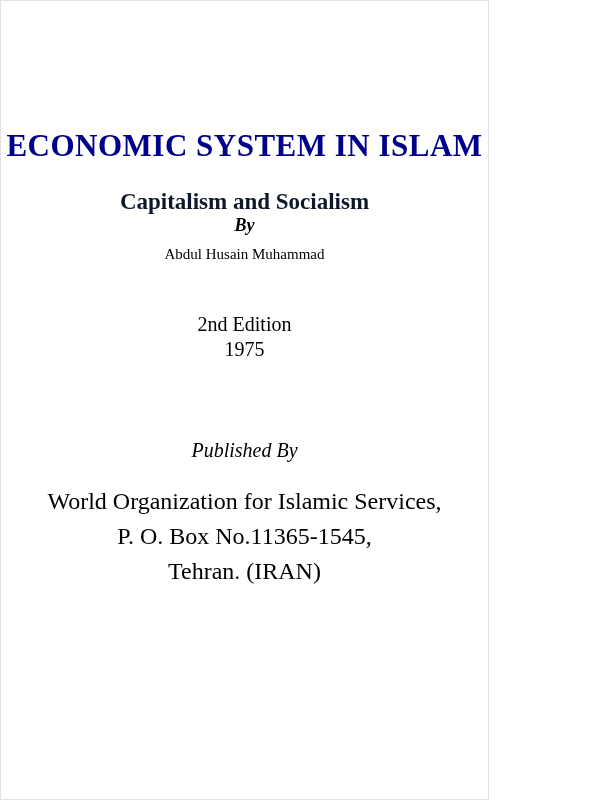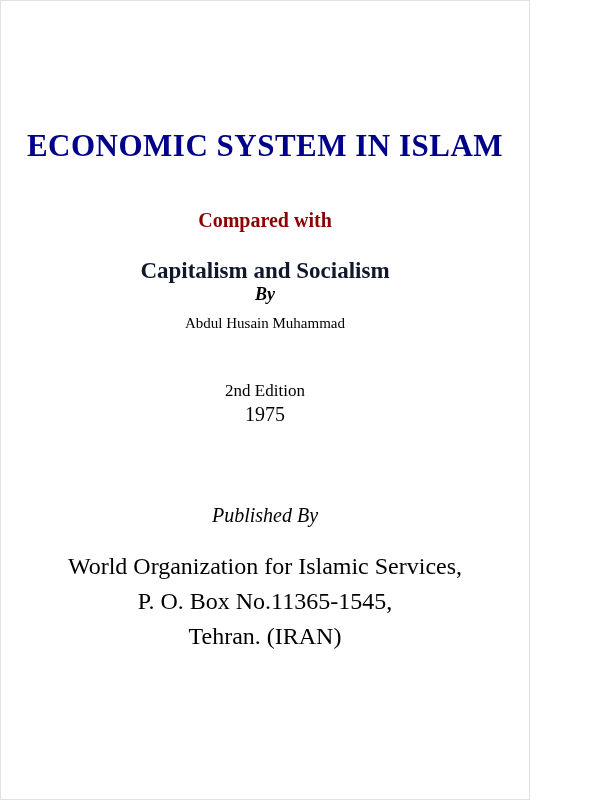--- a/index.html
+++ b/index.html
@@ -8,21 +8,21 @@
   }
   body {
     width: 600px;
     height: 800px;
     background: #ffffff;
     font-family: "Liberation Serif", serif;
     overflow: hidden;
   }
   .page {
     position: relative;
-    width: 530px;
+    width: 489px;
     height: 800px;
     box-sizing: border-box;
     border: 1px solid #e2e2e2;
     background: #ffffff;
     display: flex;
     flex-direction: column;
     align-items: center;
   }
   .title {
     margin-top: 128px;
@@ -61,21 +61,21 @@
   .author {
     margin-top: 10px;
     font-family: "Liberation Serif", serif;
     font-size: 15px;
     color: #000000;
     text-align: center;
   }
   .edition {
     margin-top: 48px;
     font-family: "Liberation Serif", serif;
-    font-size: 17px;
+    font-size: 20px;
     color: #000000;
     text-align: center;
     line-height: 1.35;
   }
   .year {
     font-family: "Liberation Serif", serif;
     font-size: 20px;
     color: #000000;
     text-align: center;
   }
@@ -99,21 +99,20 @@
     display: block;
   }
 </style>
 </head>
 <body>
 
 <div class="page">
 
   <div class="title">ECONOMIC SYSTEM IN ISLAM</div>
 
-  <div class="compared">Compared with</div>
 
   <div class="subtitle">Capitalism and Socialism</div>
 
   <div class="by">By</div>
 
   <div class="author">Abdul Husain Muhammad</div>
 
   <div class="edition">2nd Edition</div>
 
   <div class="year">1975</div>

